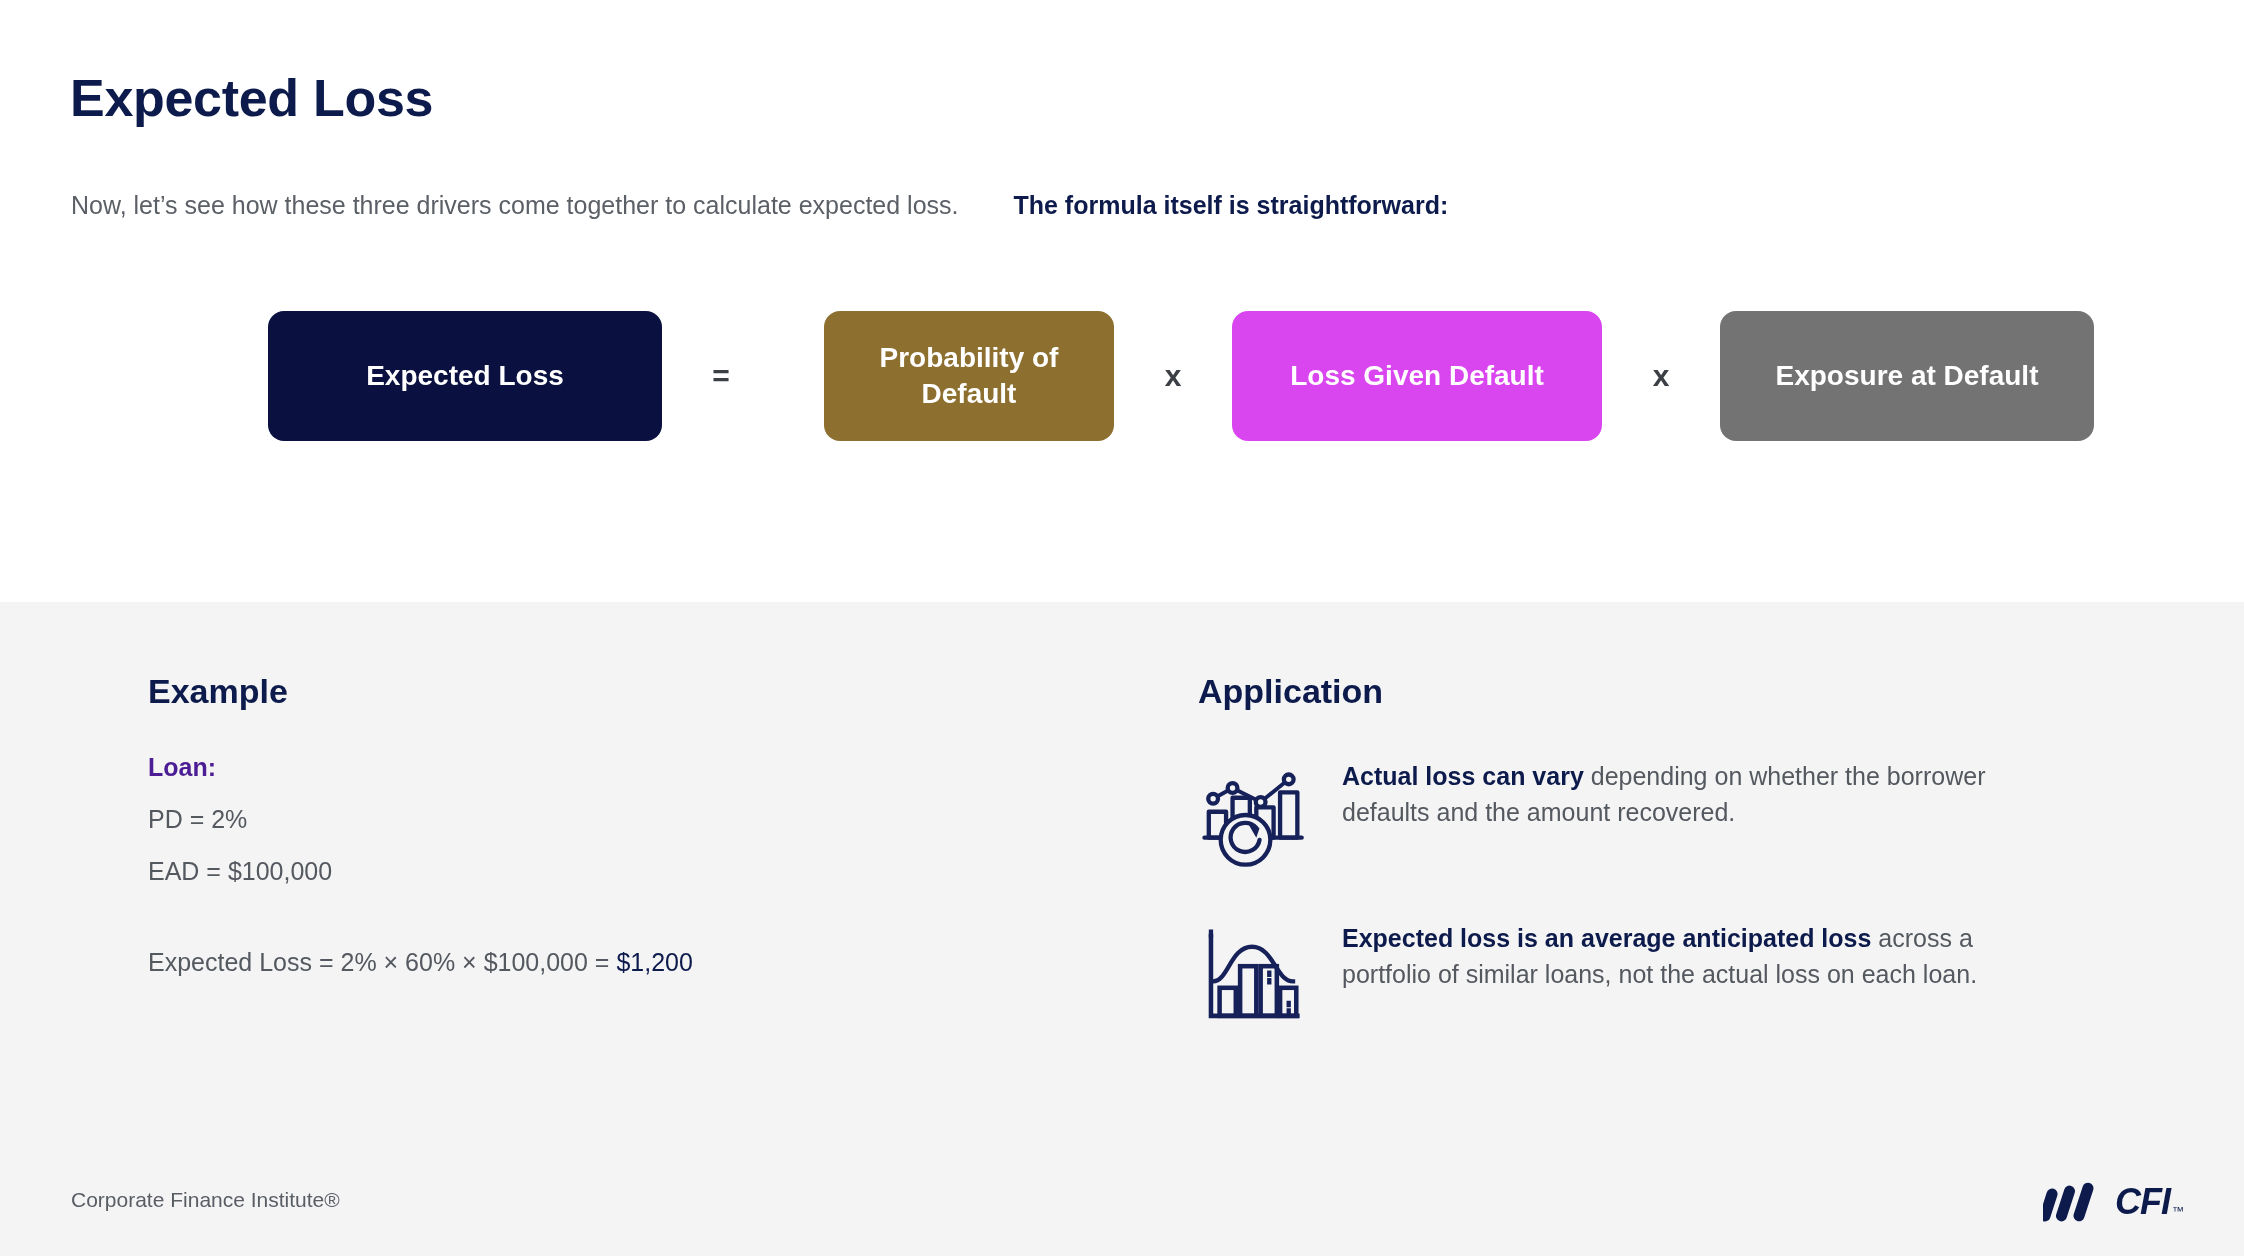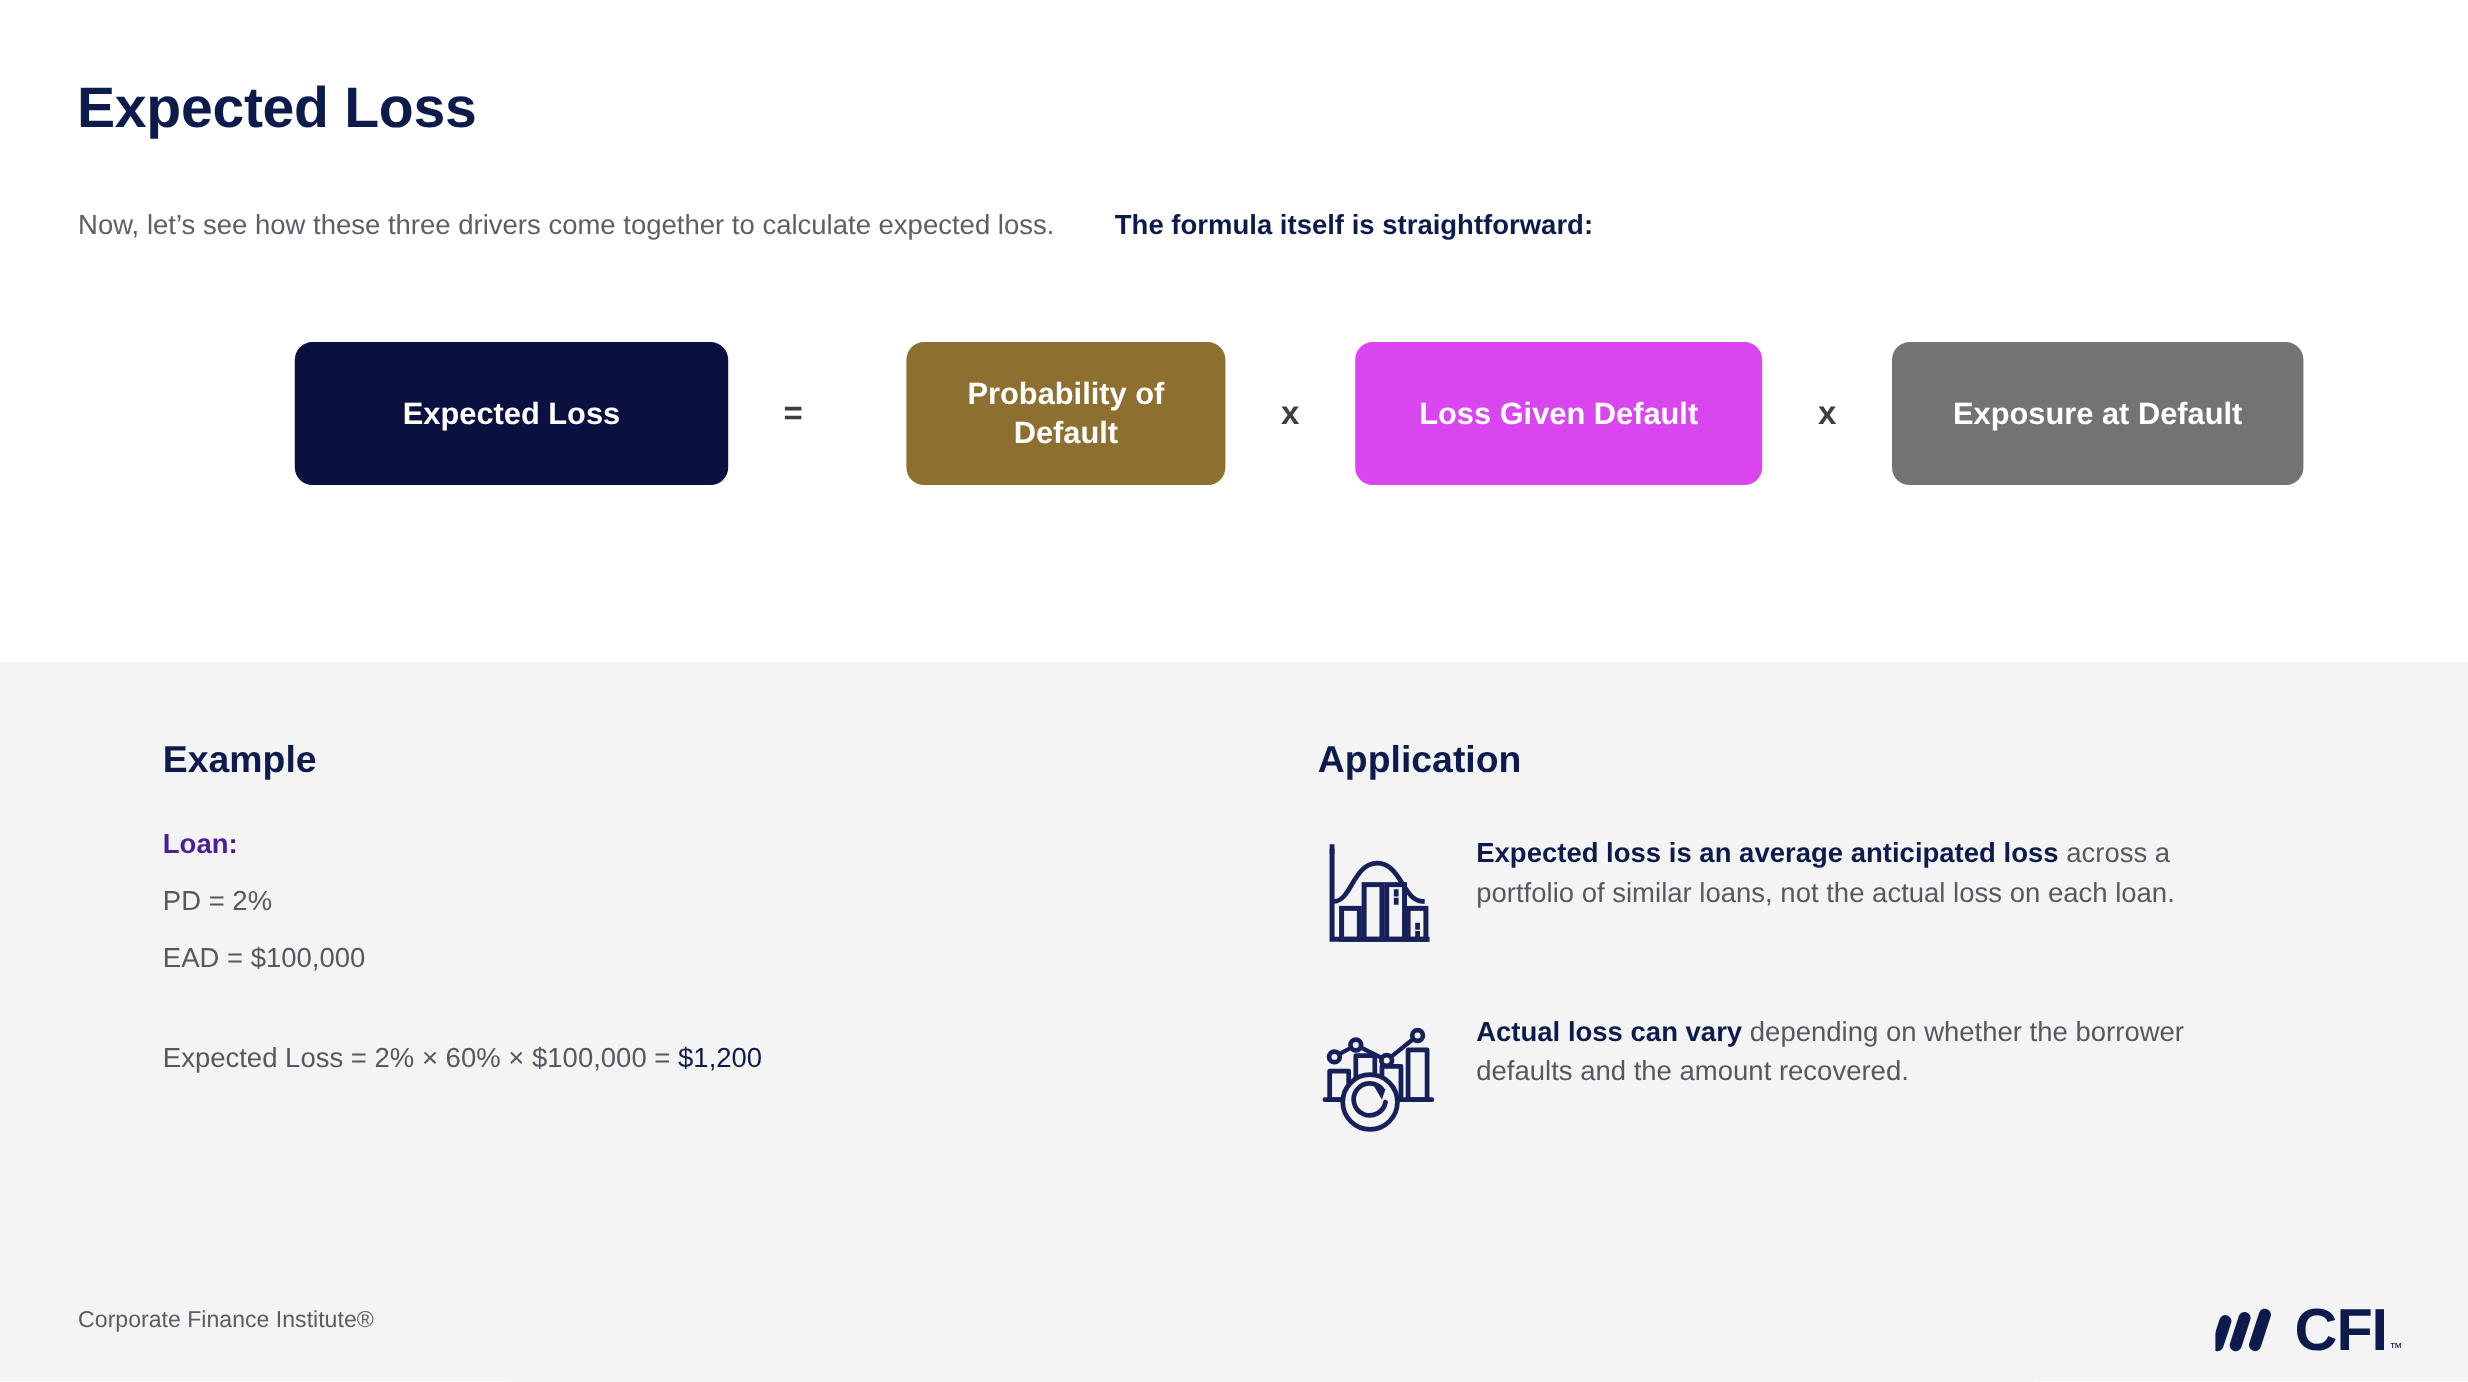--- a/index.html
+++ b/index.html
@@ -181,25 +181,26 @@
   .cfi-logo {
     position: absolute;
     right: 60px;
     top: 1182px;
     display: flex;
     align-items: center;
   }
   .cfi-mark { width: 62px; height: 40px; margin-right: 10px; }
   .cfi-mark svg { display: block; }
   .cfi-word {
-    font-size: 54px;
+    font-size: 36px;
     font-weight: 700;
     color: #0d1b4c;
     letter-spacing: -1px;
     line-height: 1;
+    font-style: italic;
   }
   .cfi-tm {
     font-size: 12px;
     color: #0d1b4c;
     align-self: flex-end;
     margin-bottom: 4px;
     margin-left: 2px;
   }
 </style>
 </head>
@@ -251,20 +252,47 @@
       <div class="loan-line">PD = 2%</div>
       <div class="loan-line">EAD = $100,000</div>
 
       <div class="result-line">
         <span>Expected Loss = 2% × 60% × $100,000 = </span><span class="result-value">$1,200</span>
       </div>
     </div>
 
     <div class="application-col">
       <div class="col-heading">Application</div>
+
+      <div class="bullet">
+        <div class="bullet-icon">
+          <svg viewBox="0 0 100 100" fill="none" stroke="#16215a" stroke-width="4" stroke-linecap="round" stroke-linejoin="round">
+
+            <rect x="10" y="47" width="16" height="24" fill="#f4f4f5"></rect>
+            <rect x="32" y="34" width="16" height="37" fill="#f4f4f5"></rect>
+            <rect x="54" y="43" width="16" height="28" fill="#f4f4f5"></rect>
+            <rect x="76" y="29" width="16" height="42" fill="#f4f4f5"></rect>
+
+            <path d="M6 71 L96 71"></path>
+
+            <path d="M14 35 L32 25 L58 38 L84 17" stroke-width="3.6"></path>
+            <circle cx="14" cy="35" r="4.5" fill="#f4f4f5"></circle>
+            <circle cx="32" cy="25" r="4.5" fill="#f4f4f5"></circle>
+            <circle cx="58" cy="38" r="4.5" fill="#f4f4f5"></circle>
+            <circle cx="84" cy="17" r="4.5" fill="#f4f4f5"></circle>
+
+            <circle cx="44" cy="73" r="23" fill="#f4f4f5"></circle>
+            <path d="M54 62 A13.5 13.5 0 1 0 57 73" stroke-width="4"></path>
+            <path d="M47 59 L57 62 L54 71 Z" fill="#16215a" stroke="none"></path>
+          </svg>
+        </div>
+        <div class="bullet-text">
+          <span class="lead">Actual loss can vary</span><span> depending on whether the borrower defaults and the amount recovered.</span>
+        </div>
+      </div>
 
       <div class="bullet">
         <div class="bullet-icon">
           <svg viewBox="0 0 100 100" fill="none" stroke="#16215a" stroke-width="4.2" stroke-linecap="square" stroke-linejoin="miter">
 
             <path d="M12 12 L12 86 L92 86"></path>
 
             <path d="M14 54 C28 54 30 22 50 22 C70 22 72 54 88 54" stroke-width="4" fill="none"></path>
 
             <rect x="20" y="60" width="15" height="26"></rect>
@@ -272,47 +300,20 @@
             <rect x="58" y="40" width="15" height="46"></rect>
             <rect x="76" y="60" width="15" height="26"></rect>
 
             <path d="M12 8 L12 12" stroke-width="4"></path>
             <path d="M66 46 L66 48 M66 53 L66 55" stroke-width="4"></path>
             <path d="M84 74 L84 76 M84 81 L84 83" stroke-width="4"></path>
           </svg>
         </div>
         <div class="bullet-text">
           <span class="lead">Expected loss is an average anticipated loss</span><span> across a portfolio of similar loans, not the actual loss on each loan.</span>
-        </div>
-      </div>
-
-      <div class="bullet">
-        <div class="bullet-icon">
-          <svg viewBox="0 0 100 100" fill="none" stroke="#16215a" stroke-width="4" stroke-linecap="round" stroke-linejoin="round">
-
-            <rect x="10" y="47" width="16" height="24" fill="#f4f4f5"></rect>
-            <rect x="32" y="34" width="16" height="37" fill="#f4f4f5"></rect>
-            <rect x="54" y="43" width="16" height="28" fill="#f4f4f5"></rect>
-            <rect x="76" y="29" width="16" height="42" fill="#f4f4f5"></rect>
-
-            <path d="M6 71 L96 71"></path>
-
-            <path d="M14 35 L32 25 L58 38 L84 17" stroke-width="3.6"></path>
-            <circle cx="14" cy="35" r="4.5" fill="#f4f4f5"></circle>
-            <circle cx="32" cy="25" r="4.5" fill="#f4f4f5"></circle>
-            <circle cx="58" cy="38" r="4.5" fill="#f4f4f5"></circle>
-            <circle cx="84" cy="17" r="4.5" fill="#f4f4f5"></circle>
-
-            <circle cx="44" cy="73" r="23" fill="#f4f4f5"></circle>
-            <path d="M54 62 A13.5 13.5 0 1 0 57 73" stroke-width="4"></path>
-            <path d="M47 59 L57 62 L54 71 Z" fill="#16215a" stroke="none"></path>
-          </svg>
-        </div>
-        <div class="bullet-text">
-          <span class="lead">Actual loss can vary</span><span> depending on whether the borrower defaults and the amount recovered.</span>
         </div>
       </div>
 
     </div>
   </div>
 
   <div class="footer-brand">Corporate Finance Institute®</div>
 
   <div class="cfi-logo">
     <span class="cfi-mark">

